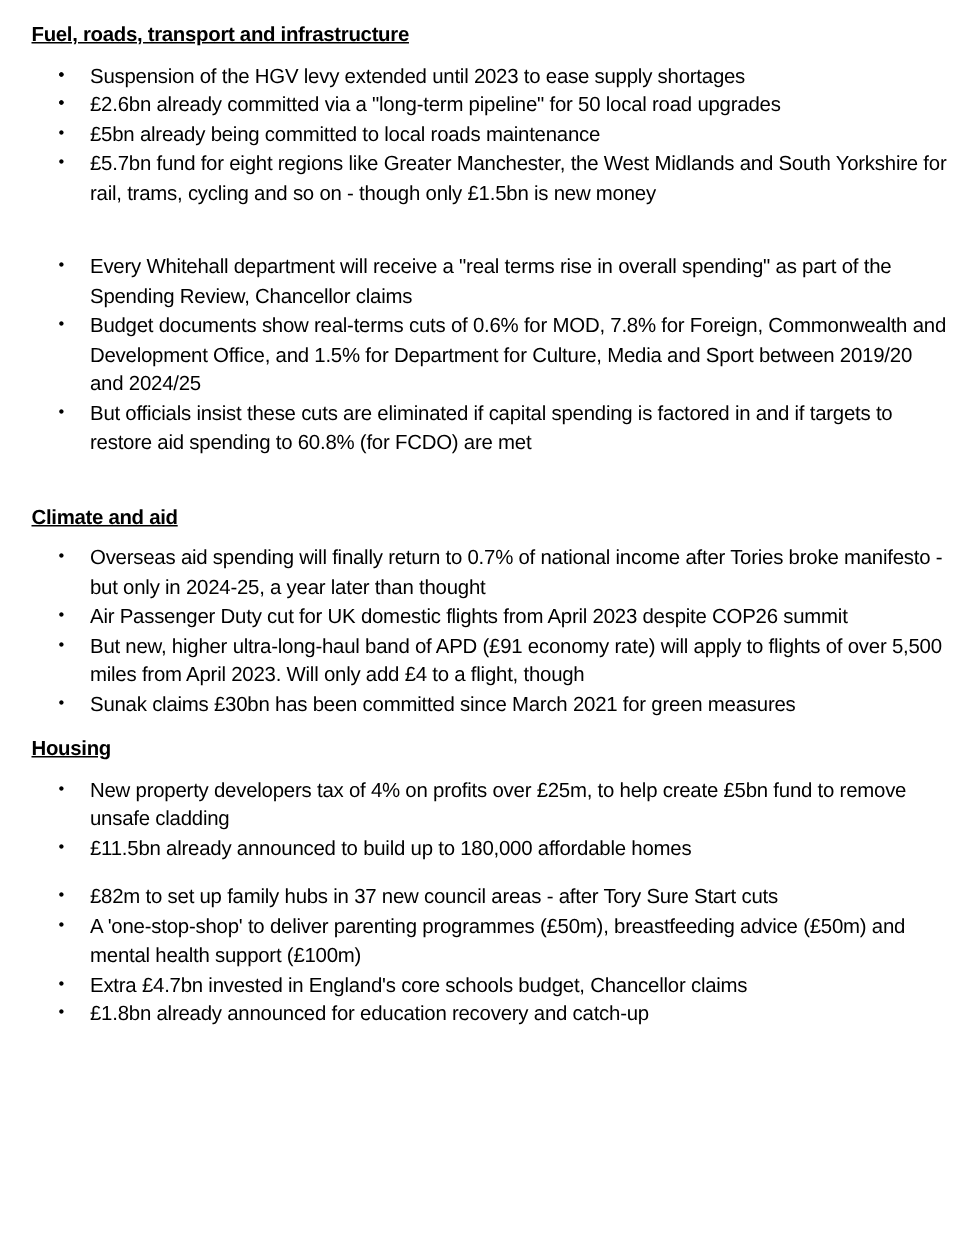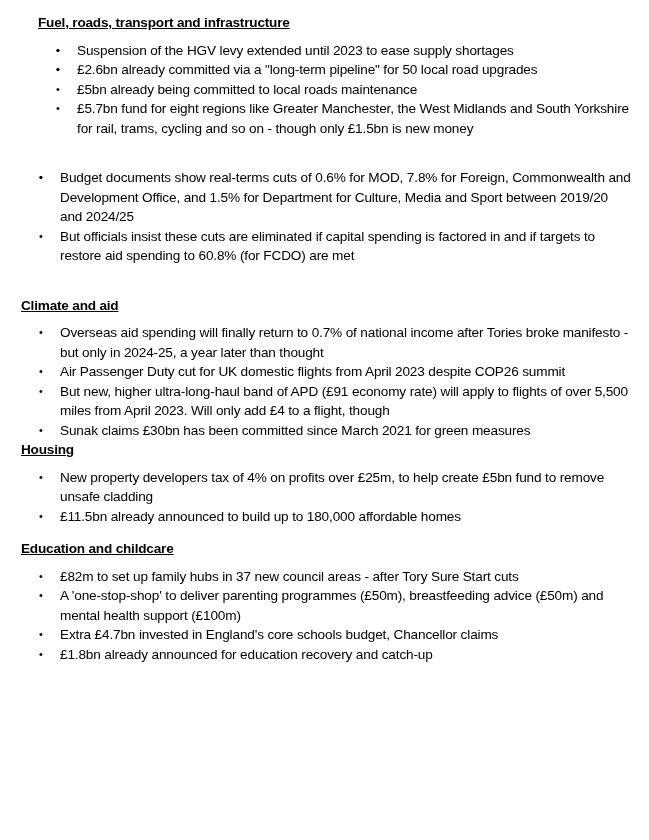--- a/index.html
+++ b/index.html
@@ -18,23 +18,23 @@
     letter-spacing: -0.2px;
   }
   ul.bullets { list-style: none; margin: 0; padding: 0; }
   ul.bullets li {
     position: relative; padding-left: 39px;
     line-height: 19.5px; letter-spacing: -0.15px;
   }
   ul.bullets li .dot {
     position: absolute; left: 18px; top: 0; font-size: 11px;
   }
-  #s0 { margin-bottom: 30px; margin-left: 17px; }
+  #s0 { margin-bottom: 30px; }
   #s1 { margin-bottom: 30px; }
-  #s2 { margin-bottom: 0; }
+  #s2 { margin-bottom: 10px; }
   #s3 { margin-bottom: 13px; }
 </style>
 </head>
 <body>
 
 <div class="doc">
 
   <div class="section" id="s0">
     <div class="heading">Fuel, roads, transport and infrastructure</div>
     <ul class="bullets">
@@ -42,21 +42,21 @@
       <li><span class="dot">•</span><span>Suspension of the HGV levy extended until 2023 to ease supply shortages</span></li>
       <li><span class="dot">•</span></li>
       <li><span class="dot">•</span><span>£2.6bn already committed via a "long-term pipeline" for 50 local road upgrades</span></li>
       <li><span class="dot">•</span><span>£5bn already being committed to local roads maintenance</span></li>
       <li><span class="dot">•</span><span>£5.7bn fund for eight regions like Greater Manchester, the West Midlands and South Yorkshire for rail, trams, cycling and so on - though only £1.5bn is new money</span></li>
     </ul>
   </div>
 
   <div class="section" id="s1">
     <ul class="bullets">
-      <li><span class="dot">•</span></li>
+      <li><span class="dot">•</span><span>Every Whitehall department will receive a "real terms rise in overall spending" as part of the Spending Review, Chancellor claims</span></li>
       <li><span class="dot">•</span><span>Budget documents show real-terms cuts of 0.6% for MOD, 7.8% for Foreign, Commonwealth and Development Office, and 1.5% for Department for Culture, Media and Sport between 2019/20 and 2024/25</span></li>
       <li><span class="dot">•</span><span>But officials insist these cuts are eliminated if capital spending is factored in and if targets to restore aid spending to 60.8% (for FCDO) are met</span></li>
     </ul>
   </div>
 
   <div class="section" id="s2">
     <div class="heading">Climate and aid</div>
     <ul class="bullets">
       <li><span class="dot">•</span><span>Overseas aid spending will finally return to 0.7% of national income after Tories broke manifesto - but only in 2024-25, a year later than thought</span></li>
       <li><span class="dot">•</span><span>Air Passenger Duty cut for UK domestic flights from April 2023 despite COP26 summit</span></li>
@@ -67,21 +67,20 @@
 
   <div class="section" id="s3">
     <div class="heading">Housing</div>
     <ul class="bullets">
       <li><span class="dot">•</span><span>New property developers tax of 4% on profits over £25m, to help create £5bn fund to remove unsafe cladding</span></li>
       <li><span class="dot">•</span><span>£11.5bn already announced to build up to 180,000 affordable homes</span></li>
     </ul>
   </div>
 
   <div class="section" id="s4">
-    <div class="heading">Education and childcare</div>
     <ul class="bullets">
       <li><span class="dot">•</span><span>£82m to set up family hubs in 37 new council areas - after Tory Sure Start cuts</span></li>
       <li><span class="dot">•</span><span>A 'one-stop-shop' to deliver parenting programmes (£50m), breastfeeding advice (£50m) and mental health support (£100m)</span></li>
       <li><span class="dot">•</span><span>Extra £4.7bn invested in England's core schools budget, Chancellor claims</span></li>
       <li><span class="dot">•</span><span>£1.8bn already announced for education recovery and catch-up</span></li>
     </ul>
   </div>
 
 </div>
 

